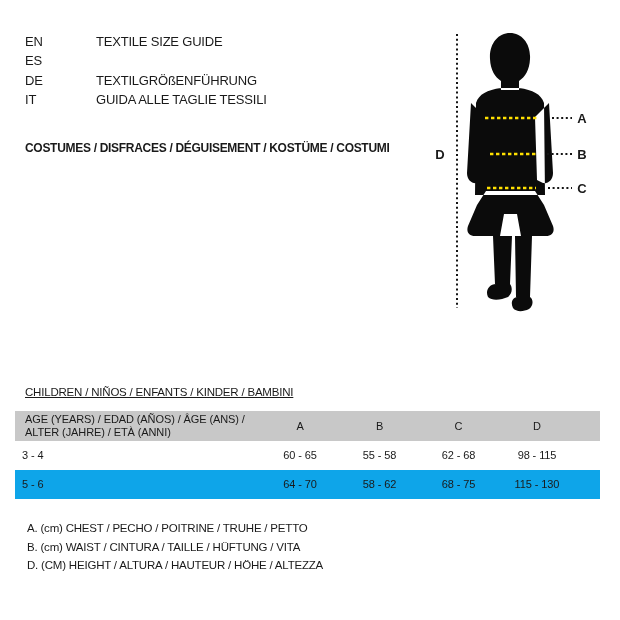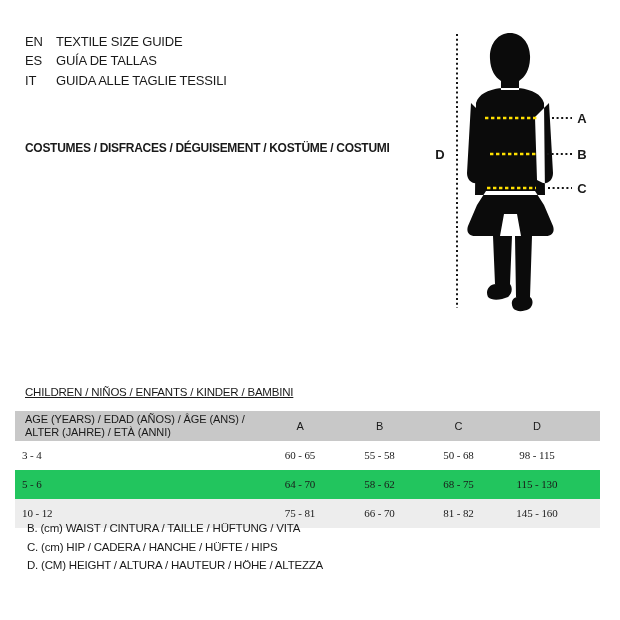--- a/index.html
+++ b/index.html
@@ -22,20 +22,21 @@
   }
   .lang-row {
     display: grid;
     grid-template-columns: 31px auto;
     height: 19.3px;
     line-height: 19.3px;
     font-size: 13px;
     letter-spacing: -0.2px;
     font-weight: 500;
     white-space: nowrap;
+    gap: 40px;
   }
 
   
   .costumes-line {
     position: absolute;
     left: 25px;
     top: 141px;
     font-size: 12px;
     font-weight: bold;
     letter-spacing: -0.3px;
@@ -81,21 +82,21 @@
     letter-spacing: -0.1px;
   }
   .size-table td { padding: 0; vertical-align: middle; }
   .size-table .hdr td {
     height: 30px;
     font-size: 11px;
     line-height: 13px;
   }
   .size-table .hdr .age-cell { padding-left: 10px; }
   .size-table .num { text-align: center; }
-  .size-table .body-row td { height: 29px; line-height: 15.4px; font-family: Liberation Serif, serif; }
+  .size-table .body-row td { height: 29px; line-height: 15.4px; }
   .size-table .body-row .age-cell { padding-left: 7px; }
 
   
   .legend {
     position: absolute;
     left: 27px;
     top: 519px;
   }
   .legend-line {
     height: 18.6px;
@@ -110,21 +111,24 @@
 
 <div class="page">
 
   <div class="lang-list">
     <div class="lang-row">
       <span>EN</span>
       <span>TEXTILE SIZE GUIDE</span>
     </div>
     <div class="lang-row">
       <span>ES</span>
-      <span>GUÍA DE TALLAS</span>
+    </div>
+    <div class="lang-row">
+      <span>DE</span>
+      <span>TEXTILGRÖßENFÜHRUNG</span>
     </div>
     <div class="lang-row">
       <span>IT</span>
       <span>GUIDA ALLE TAGLIE TESSILI</span>
     </div>
   </div>
 
   <div class="costumes-line">COSTUMES / DISFRACES / DÉGUISEMENT / KOSTÜME / COSTUMI</div>
 
   <div class="figure">
@@ -177,42 +181,34 @@
         <td class="num">A</td>
         <td class="num">B</td>
         <td class="num">C</td>
         <td class="num">D</td>
         <td></td>
       </tr>
       <tr class="body-row">
         <td class="age-cell">3 - 4</td>
         <td class="num">60 - 65</td>
         <td class="num">55 - 58</td>
-        <td class="num">50 - 68</td>
+        <td class="num">62 - 68</td>
         <td class="num">98 - 115</td>
         <td></td>
       </tr>
-      <tr class="body-row" style="background-color: #22c55e;">
+      <tr class="body-row" style="background-color: #0ea5e9;">
         <td class="age-cell">5 - 6</td>
         <td class="num">64 - 70</td>
         <td class="num">58 - 62</td>
         <td class="num">68 - 75</td>
         <td class="num">115 - 130</td>
         <td></td>
       </tr>
-      <tr class="body-row" style="background-color: rgb(237, 237, 237);">
-        <td class="age-cell">10 - 12</td>
-        <td class="num">75 - 81</td>
-        <td class="num">66 - 70</td>
-        <td class="num">81 - 82</td>
-        <td class="num">145 - 160</td>
-        <td></td>
-      </tr>
     </tbody>
   </table>
 
   <div class="legend">
+    <div class="legend-line">A. (cm) CHEST / PECHO / POITRINE / TRUHE / PETTO</div>
     <div class="legend-line">B. (cm) WAIST / CINTURA / TAILLE / HÜFTUNG / VITA</div>
-    <div class="legend-line">C. (cm) HIP / CADERA / HANCHE / HÜFTE / HIPS</div>
     <div class="legend-line">D. (CM) HEIGHT / ALTURA / HAUTEUR / HÖHE / ALTEZZA</div>
   </div>
 
 </div>
 
 </body></html>

